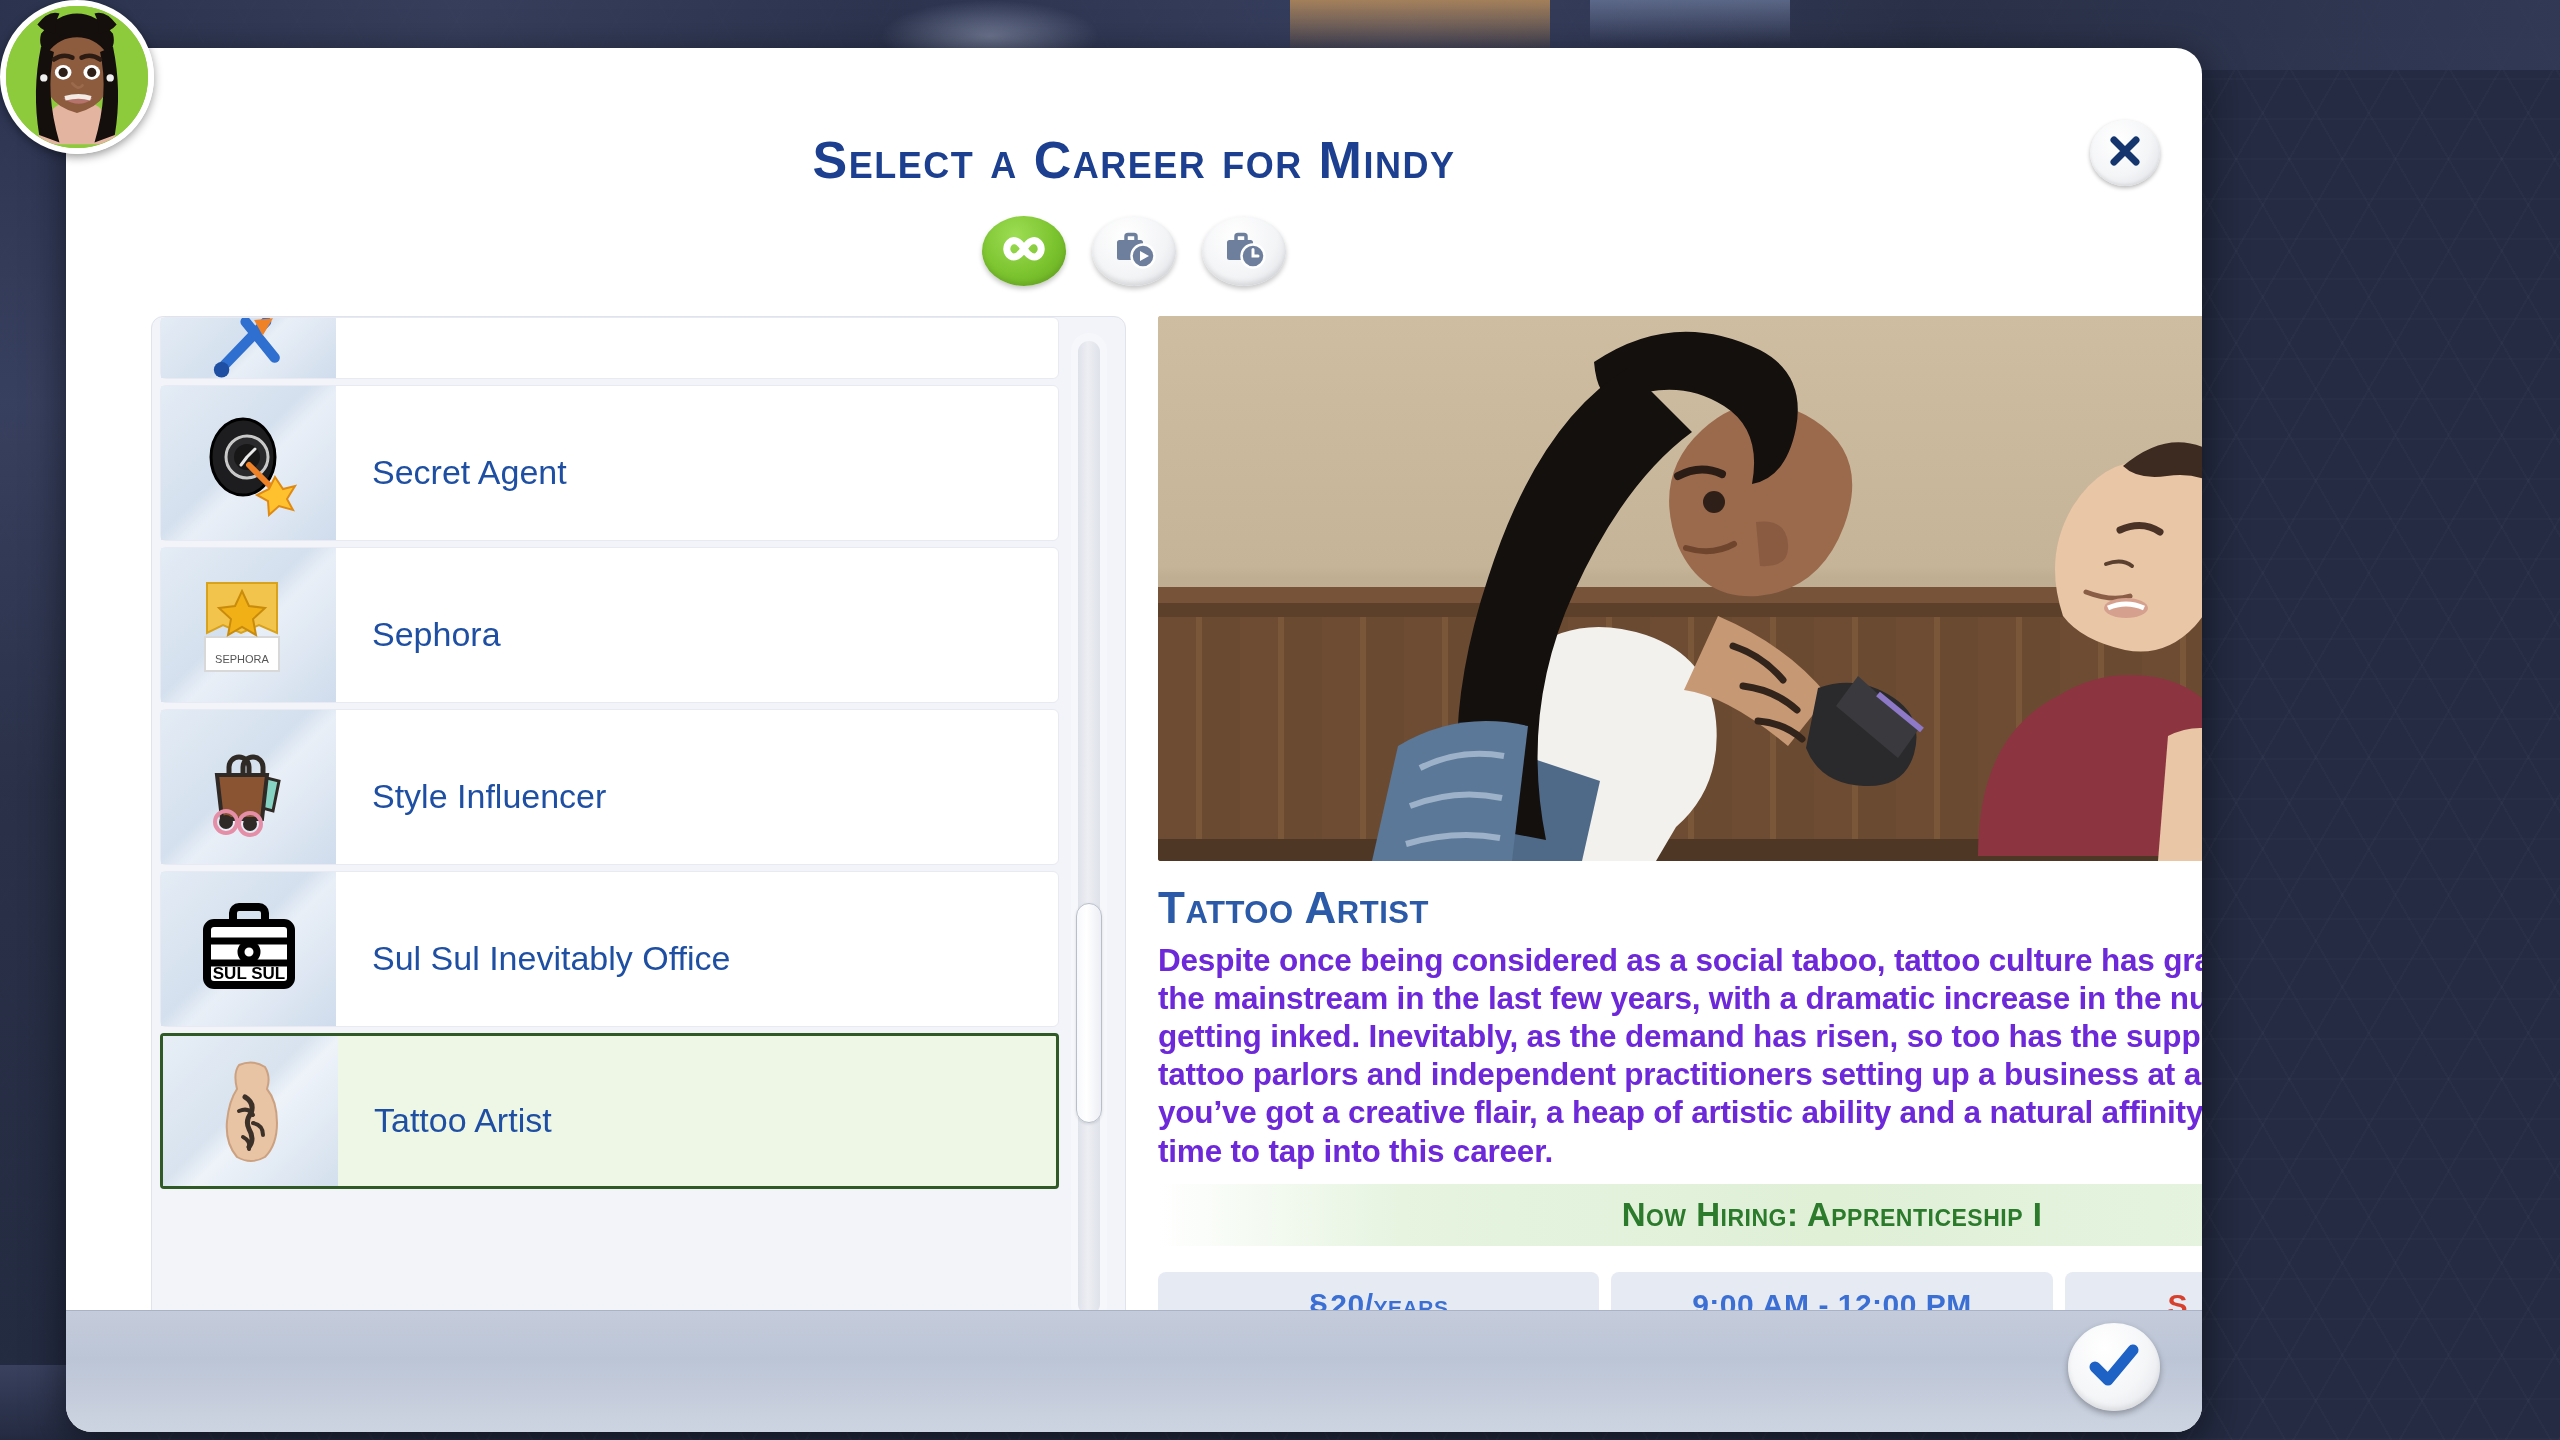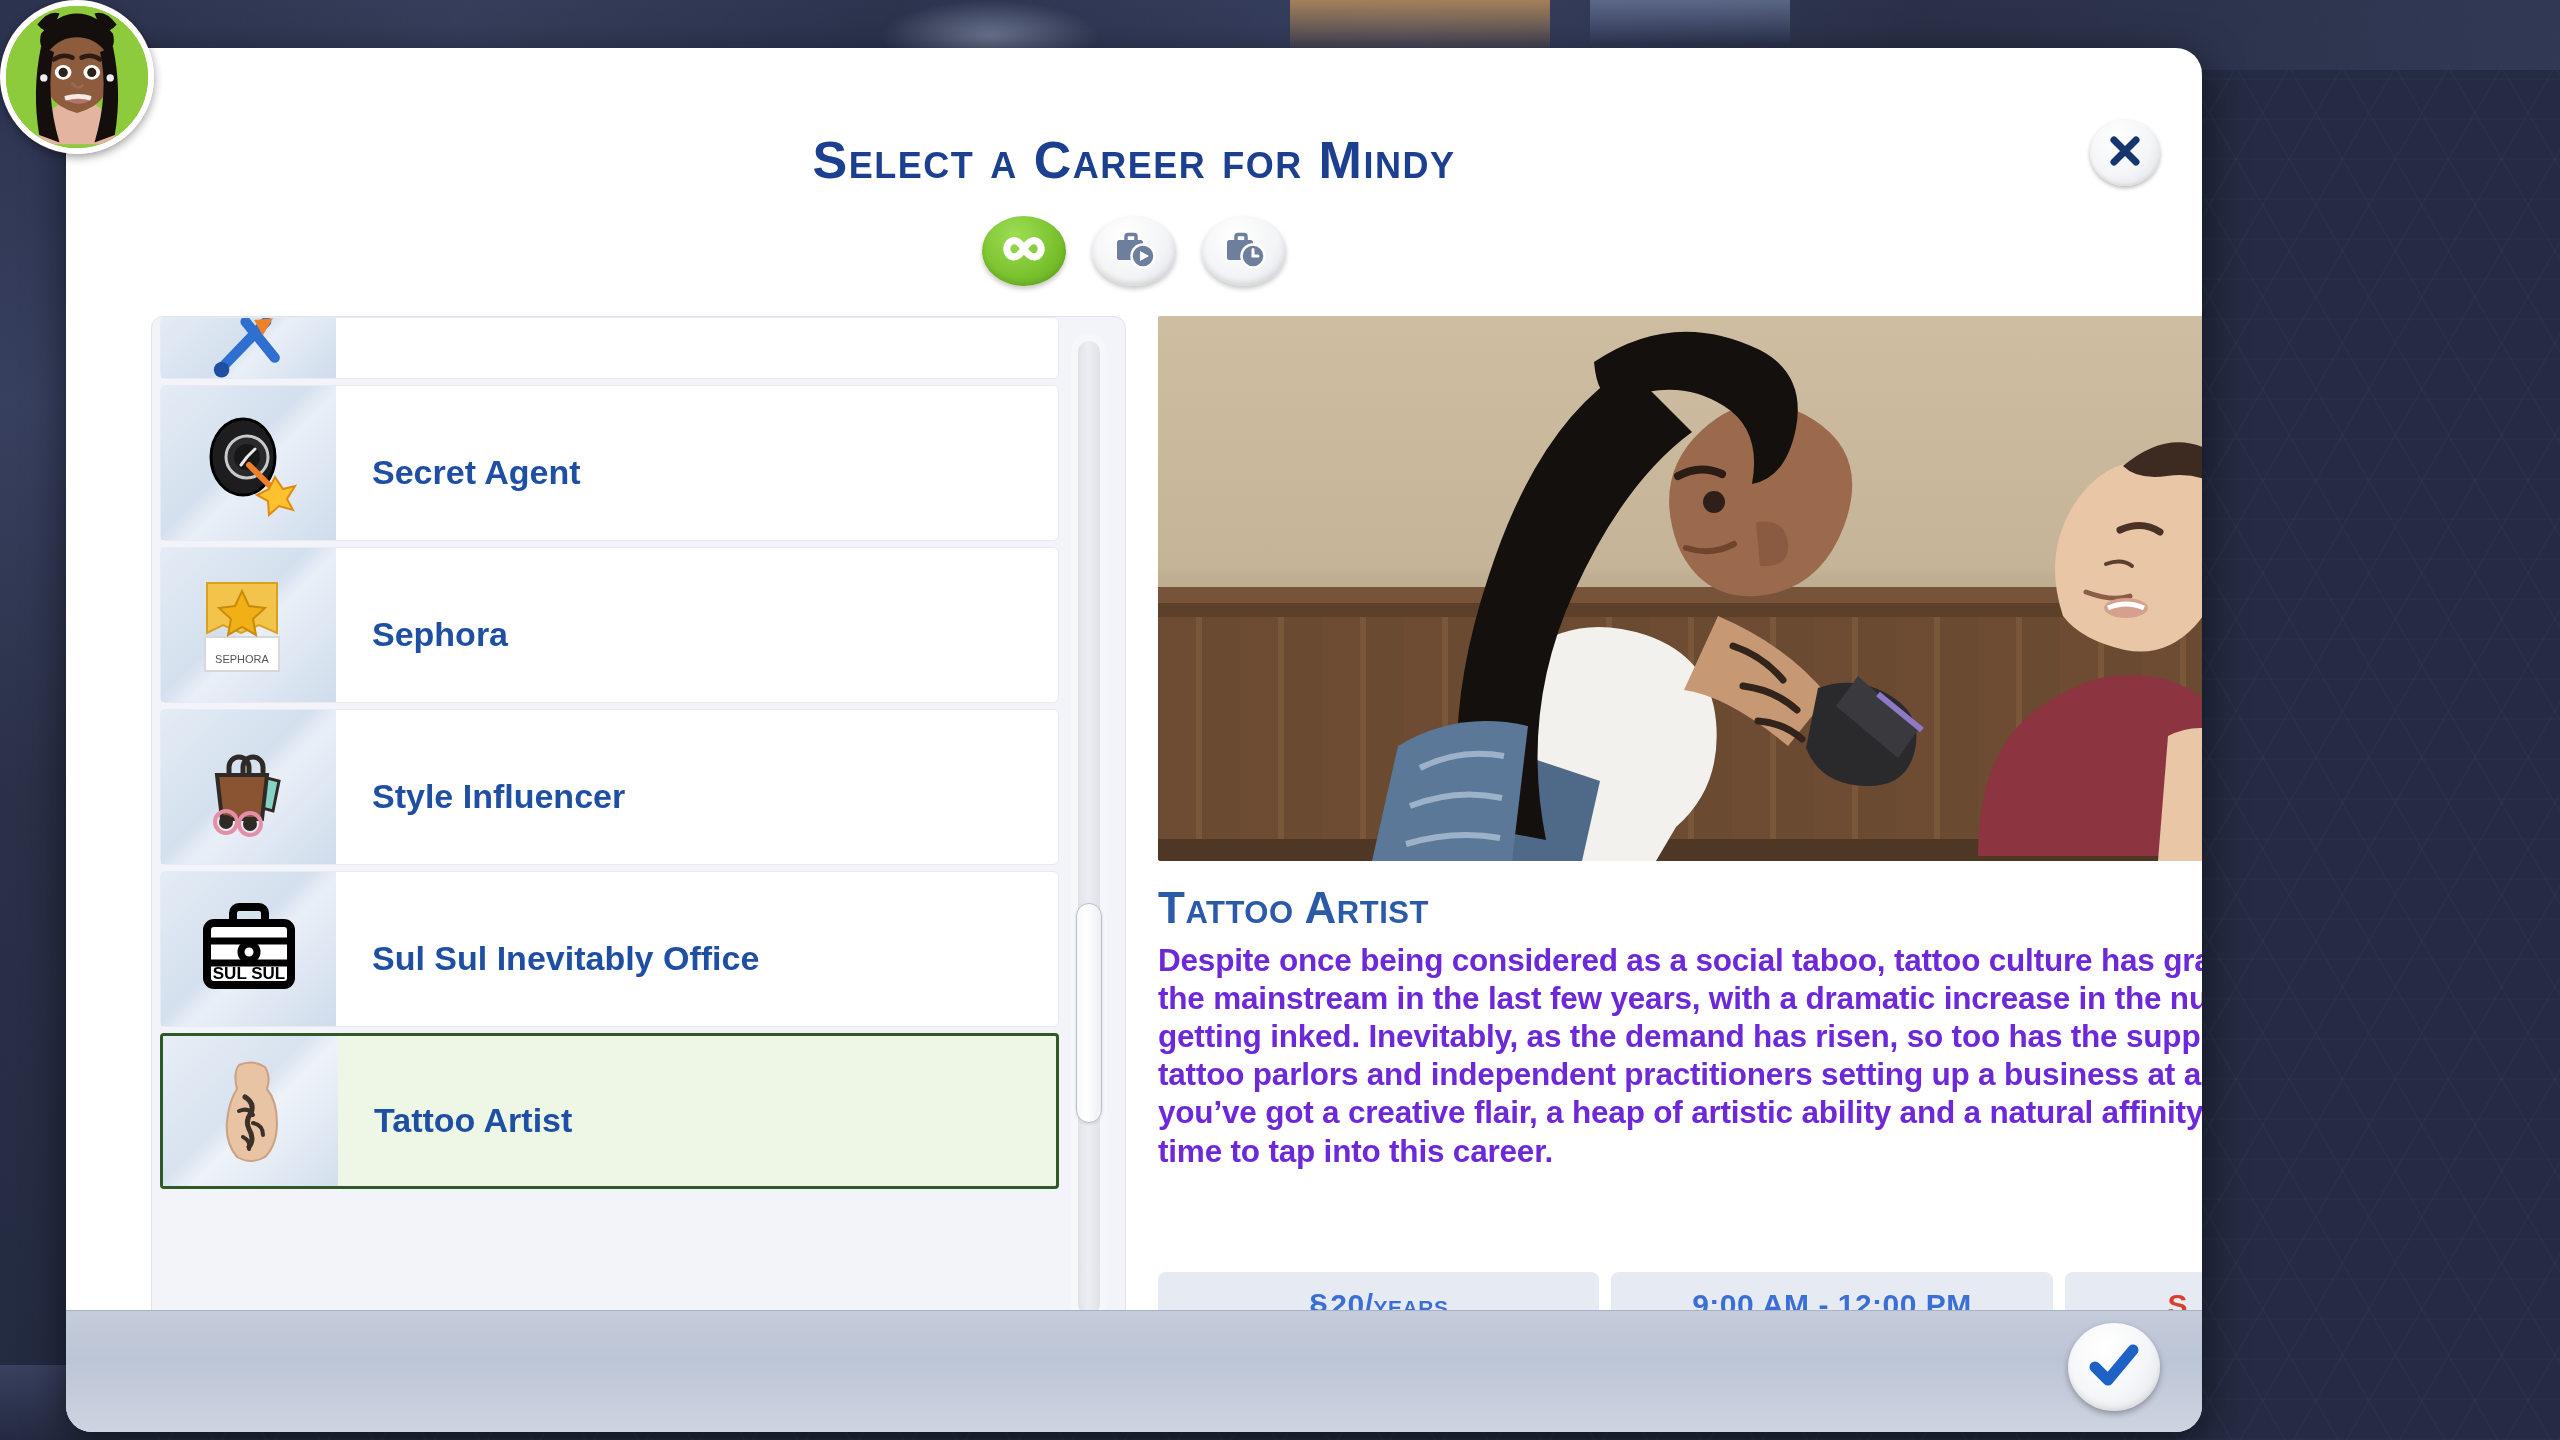--- a/index.html
+++ b/index.html
@@ -129,21 +129,21 @@
     display: flex; align-items: center; justify-content: center;
     position: relative; overflow: hidden;
   }
   .career-row.selected .thumb {
     background: linear-gradient(135deg,#e7eef6 0%,#d8e3ef 45%,#eef3f9 55%,#d3dfed 100%);
   }
   .thumb svg { width: 112px; height: 112px; }
   .career-label {
     padding-left: 36px;
     font-size: 34px;
-    font-weight: 700;
+    font-weight: 400;
     color: #1e4fa3;
     line-height: 1.22;
     max-width: 640px;
     margin-top: 20px;
   }
   
   .career-row.clipped { height: 62px; align-items: flex-end; }
   .career-row.clipped .thumb { align-items: flex-end; }
   .career-row.clipped .thumb svg { width: 96px; height: 96px; margin-bottom: -18px; }
 
@@ -461,20 +461,21 @@
           <path d="M720 378 l44 36" stroke="#8e79c8" stroke-width="6" fill="none"></path>
           <path d="M240 430 q60 -36 130 -20 l-16 135 h-140 z" fill="#5b7898"></path>
           <path d="M262 452 q40 -20 84 -12 M252 490 q46 -18 92 -8 M248 528 q48 -14 94 -6" stroke="#9db2c9" stroke-width="6" fill="none"></path>
         </g>
       </svg>
     </div>
 
     <div class="detail-title">Tattoo Artist</div>
     <div class="detail-desc">Despite once being considered as a social taboo, tattoo culture has gradually filtered into the mainstream in the last few years, with a dramatic increase in the number of people getting inked. Inevitably, as the demand has risen, so too has the supply, with high-street tattoo parlors and independent practitioners setting up a business at a rapid rate. So, if you’ve got a creative flair, a heap of artistic ability and a natural affinity towards people, it's time to tap into this career.</div>
 
+    <div class="hiring-banner">Now Hiring: Apprenticeship I</div>
 
     <div class="info-row">
       <div class="info-box wage">
         <span class="sym">§</span>
           <span>20</span>
           <span class="unit">/years</span>
       </div>
       <div class="info-box">9:00 AM - 12:00 PM</div>
       <div class="info-box">
         <span class="days">

